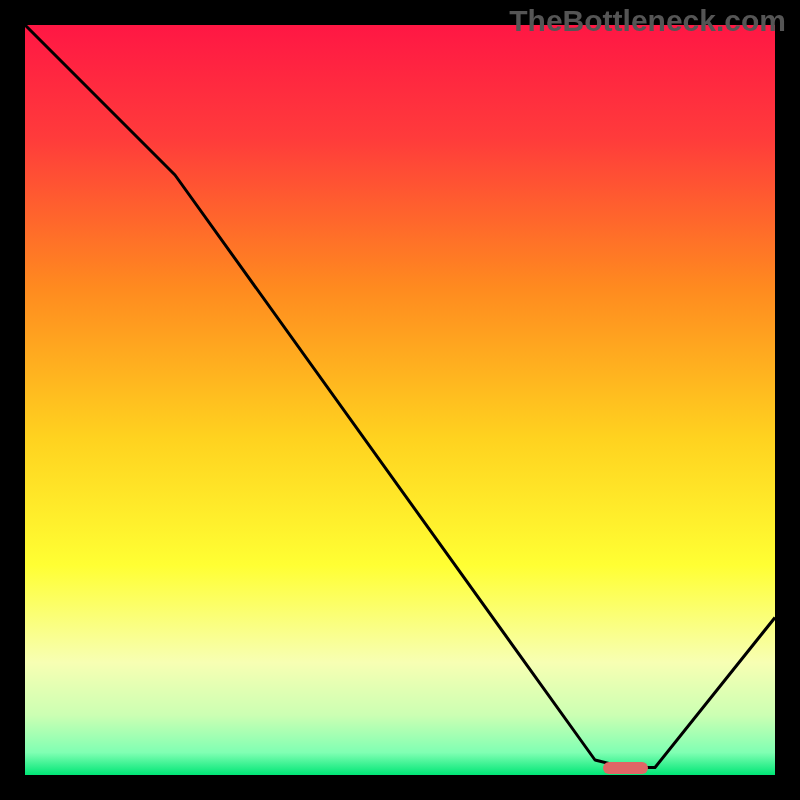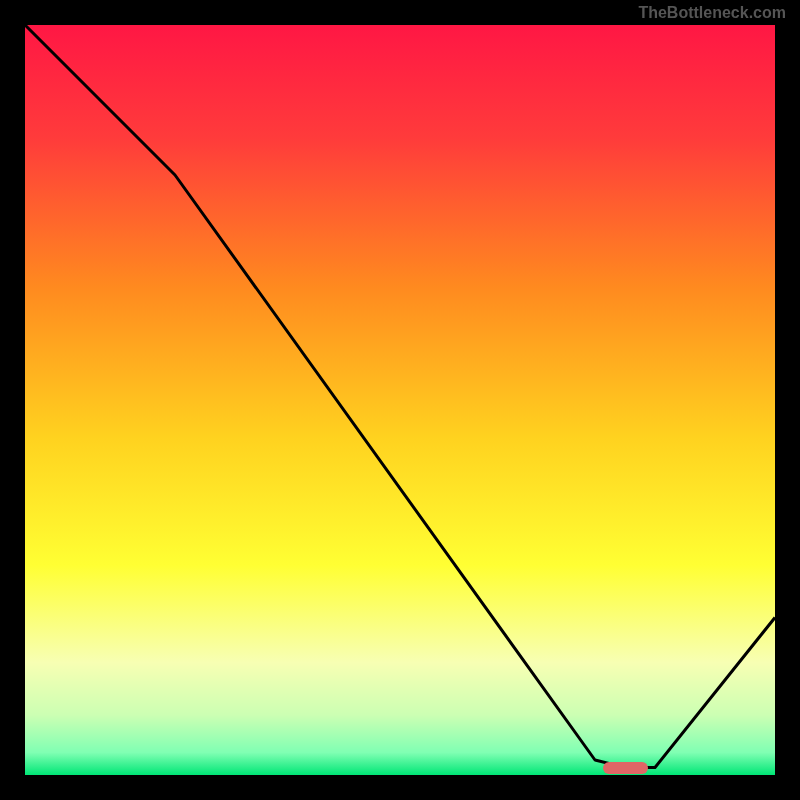--- a/index.html
+++ b/index.html
@@ -9,21 +9,21 @@
     height: 800px;
     background: #000;
     position: relative;
     font-family: Arial, sans-serif;
   }
   .watermark {
     position: absolute;
     top: 4px;
     right: 14px;
     color: #555;
-    font-size: 16px;
+    font-size: 30px;
     font-weight: bold;
     z-index: 10;
   }
   .plot-area {
     position: absolute;
     left: 25px;
     top: 25px;
     width: 750px;
     height: 750px;
     overflow: hidden;

